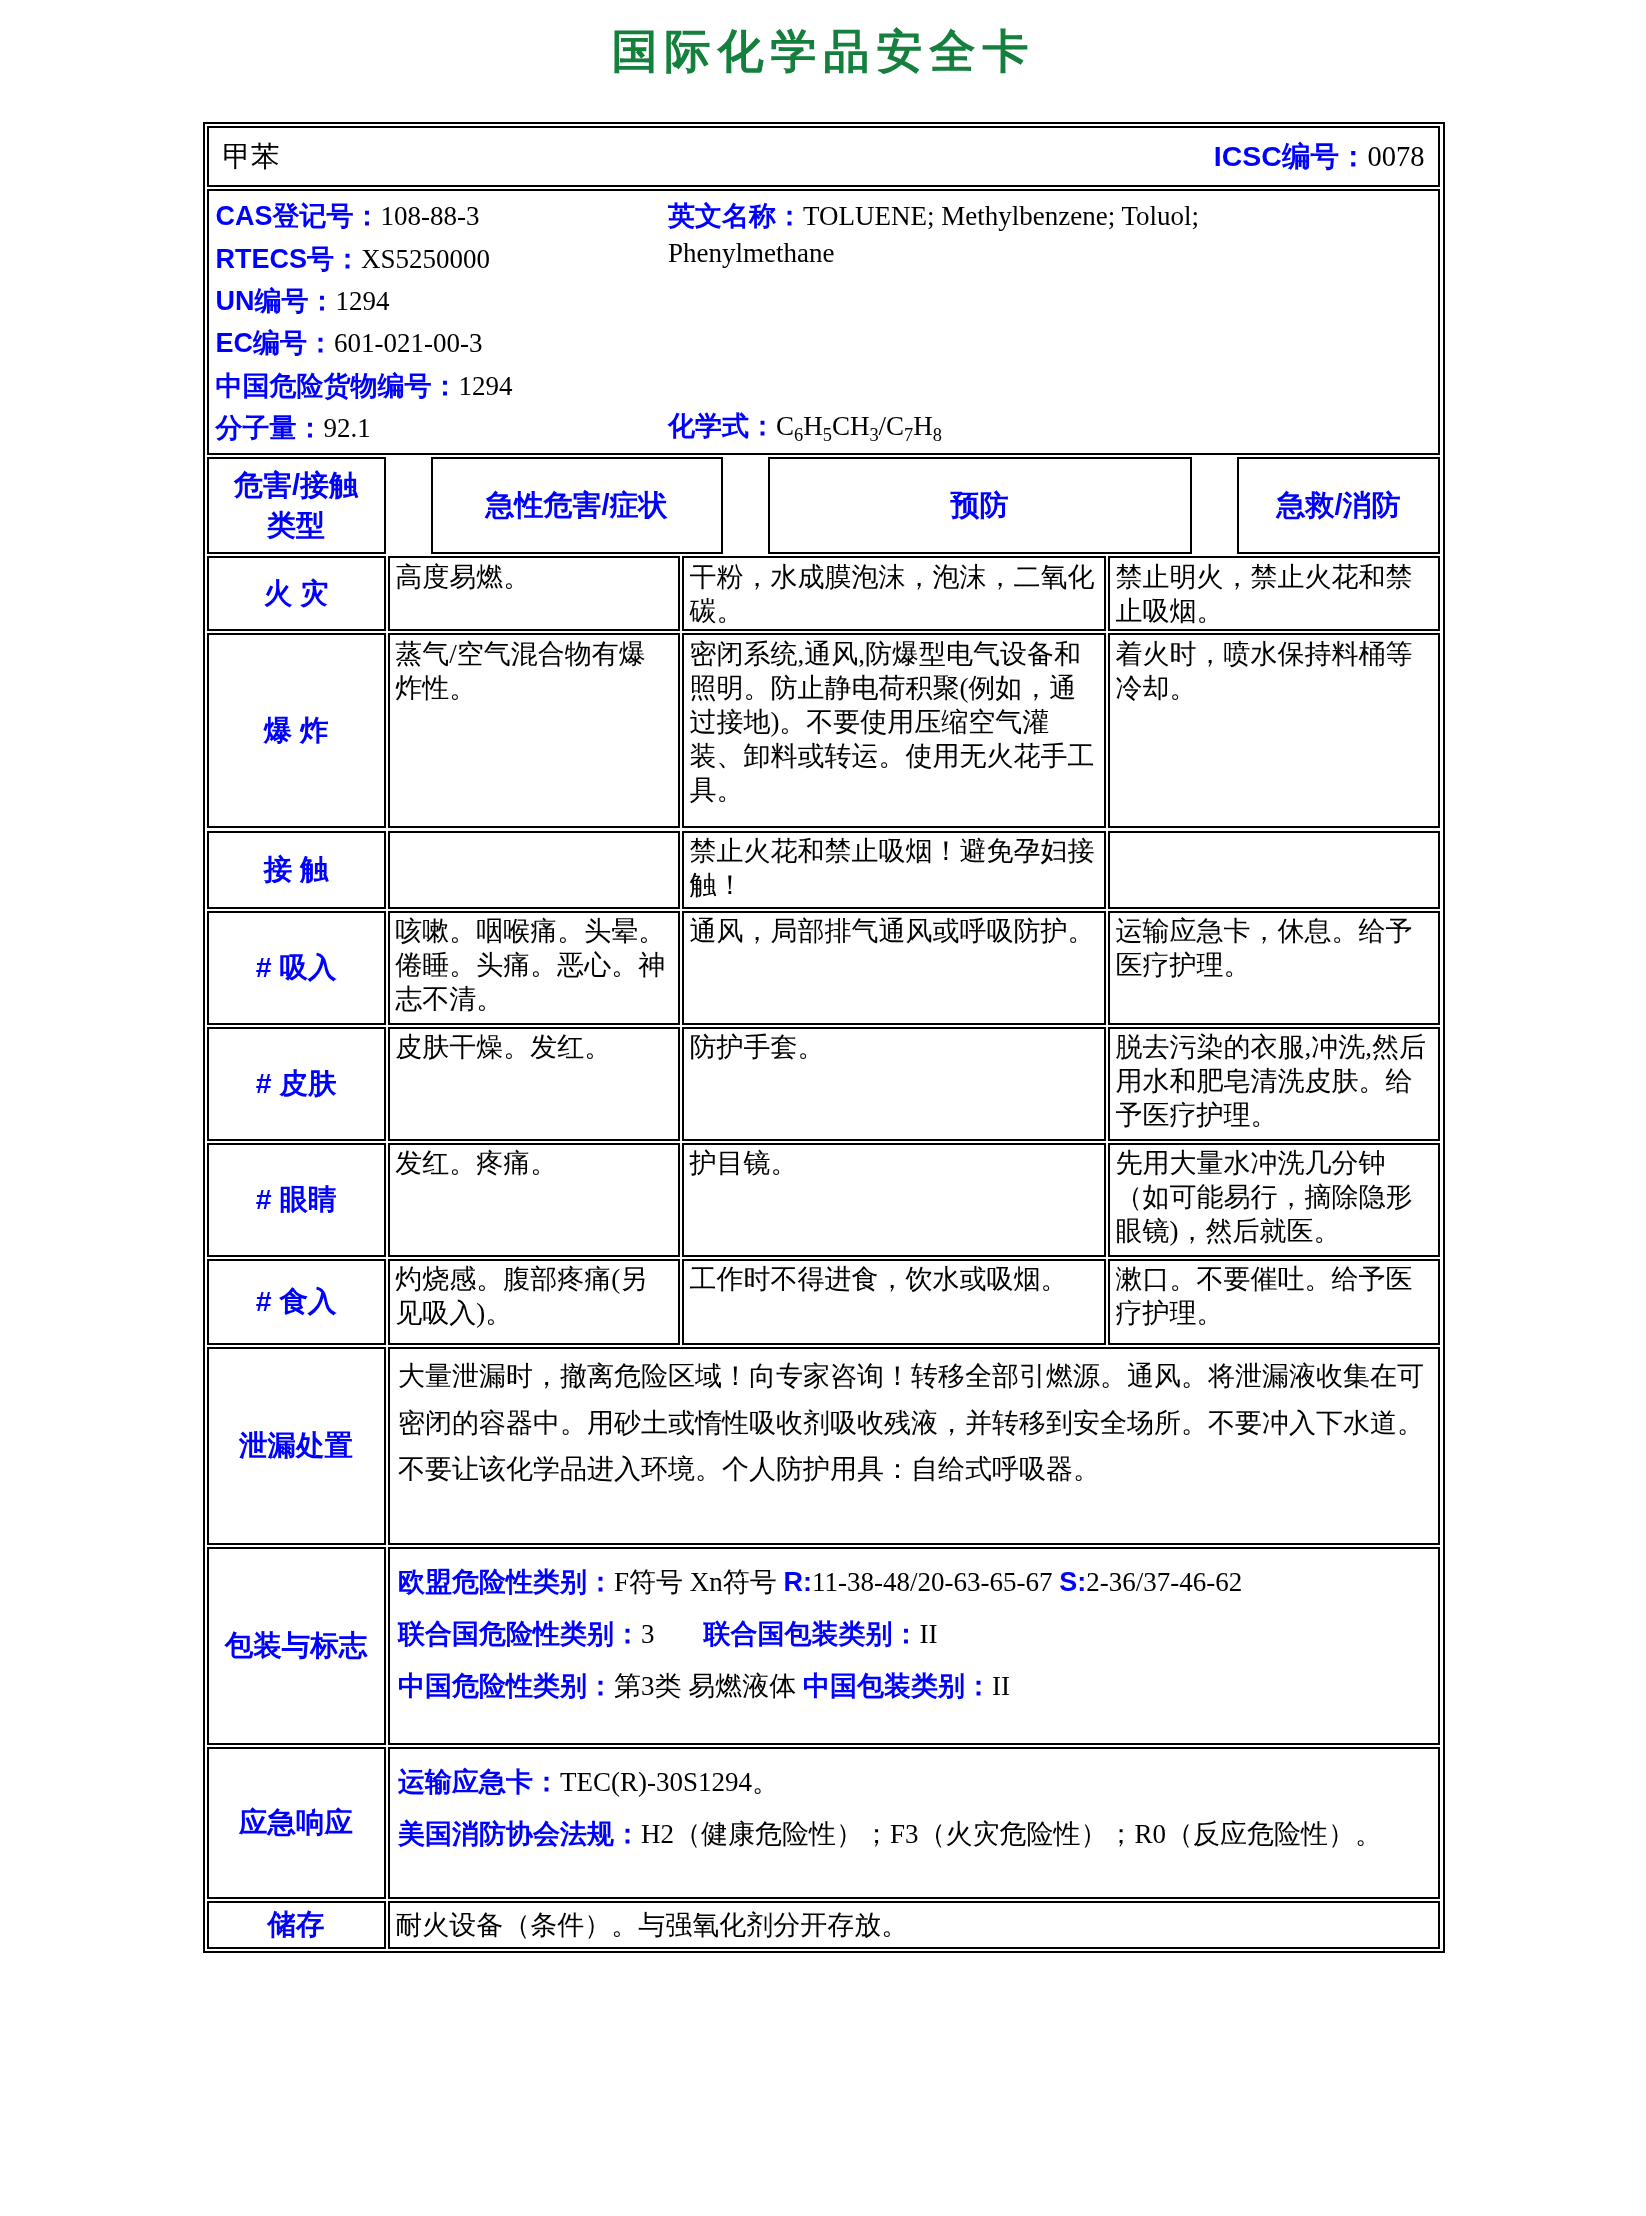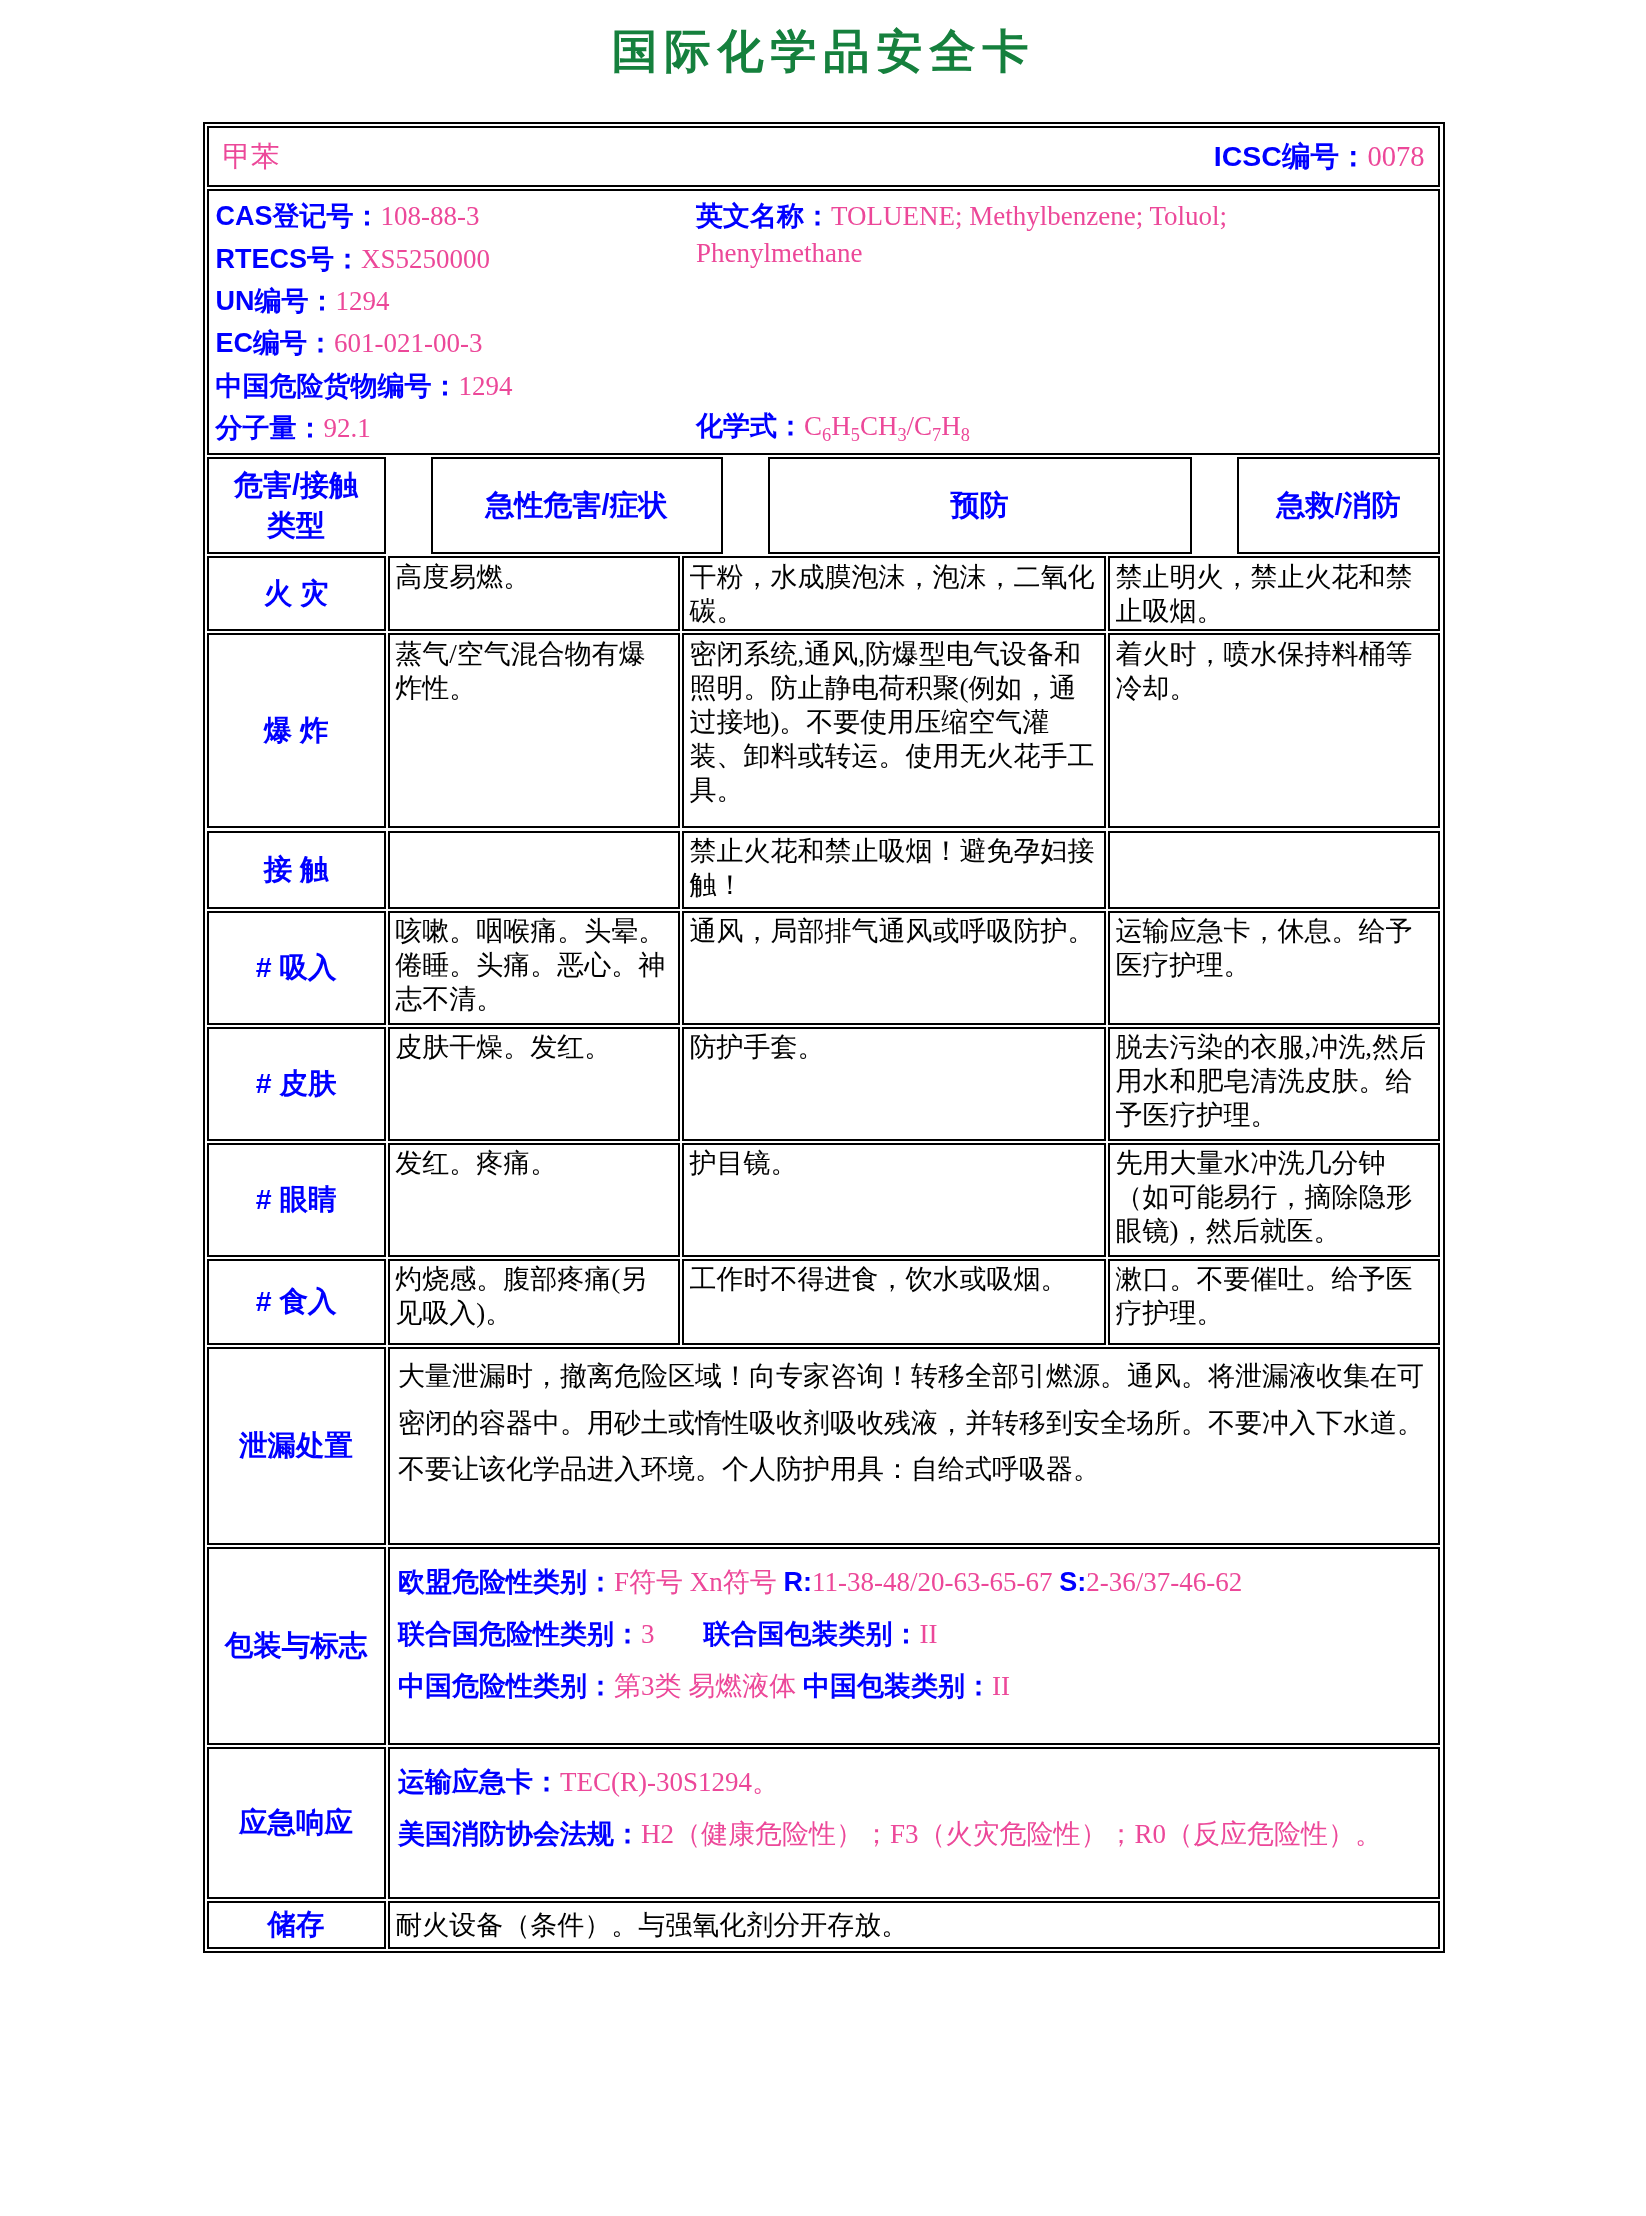--- a/index.html
+++ b/index.html
@@ -28,30 +28,30 @@
     padding:2.1px;
     box-sizing:border-box;
     display:flex;
     flex-direction:column;
     gap:2.1px;
   }
 
   .box { border:2.1px solid #000; box-sizing:border-box; }
 
   .lbl { color:#0000ff; font-weight:bold; font-family:"Liberation Sans", sans-serif; }
-  .val { color:#ec4899; font-family:"Liberation Serif", serif; }
+  .val { color:#000000; font-family:"Liberation Serif", serif; }
 
   
   .titlebar {
     display:flex; justify-content:space-between; align-items:center;
     min-height:61px; padding:2.8px 14px; font-size:28.5px;
   }
 
   
-  .ident { display:flex; min-height:266px; padding:7px 7px; font-size:27px;gap:28px; }
+  .ident { display:flex; min-height:266px; padding:7px 7px; font-size:27px; }
   .ident-left { width:451px; display:flex; flex-direction:column; justify-content:space-between; }
   .ident-right { flex:1; display:flex; flex-direction:column; justify-content:space-between; padding-left:1.4px; }
   .en-block { max-width:682px; line-height:1.35; }
   sub { font-size:68%; }
 
   
   .hrow { display:grid; grid-template-columns:179px 292px 424px 1fr; grid-template-rows:1fr; gap:2.1px; }
   .wrow { display:grid; grid-template-columns:179px 1fr; grid-template-rows:1fr; gap:2.1px; }
 
   .cell {

